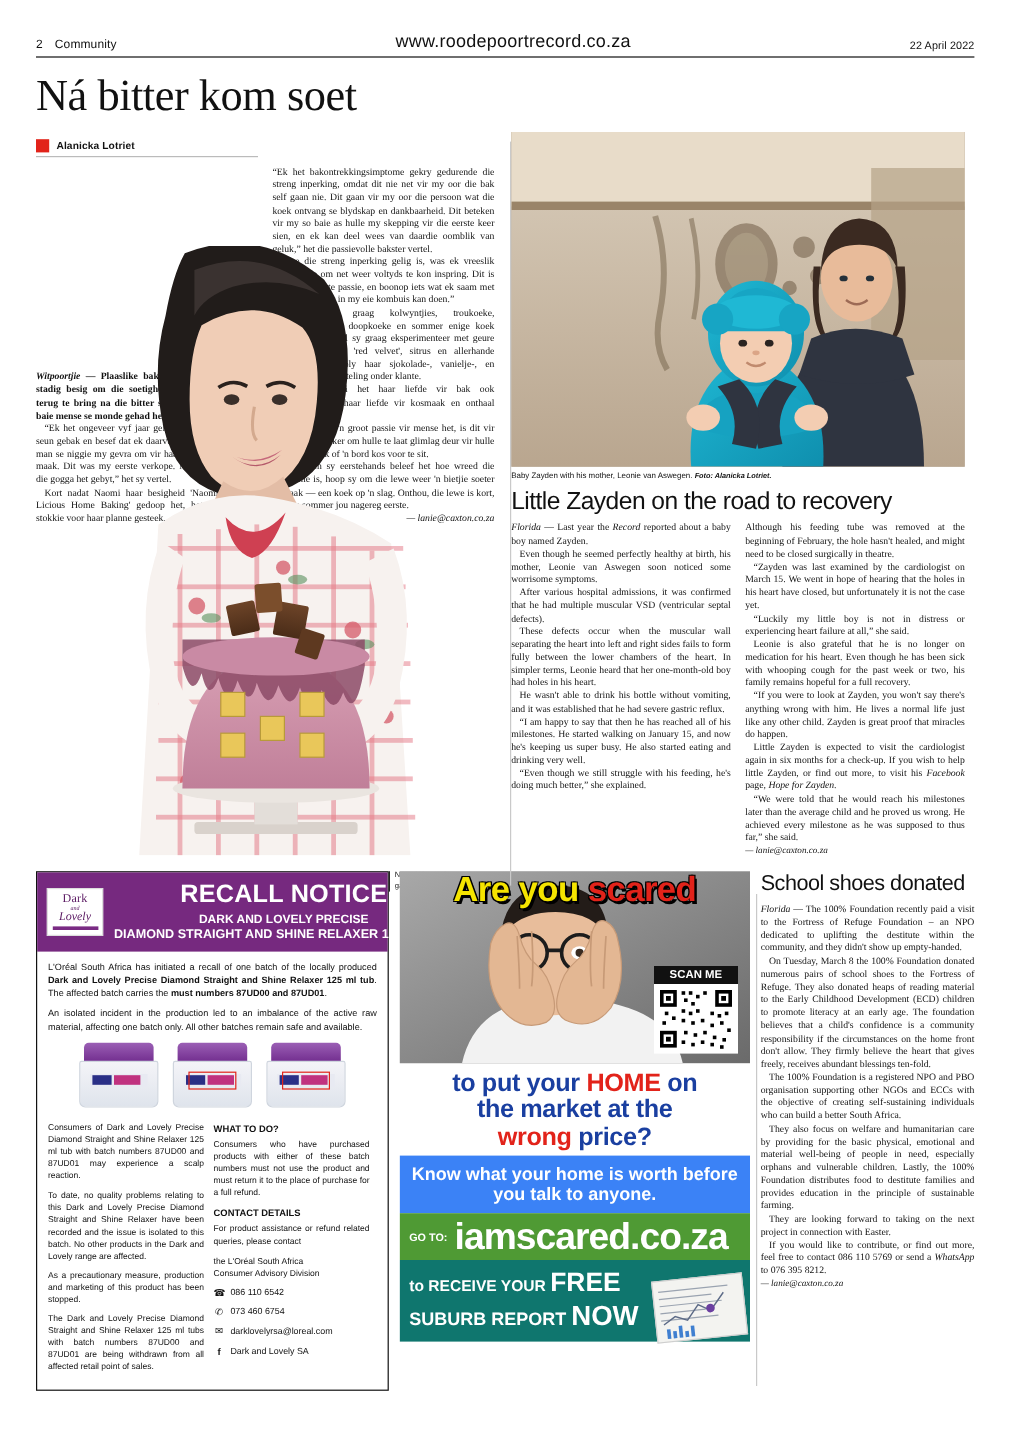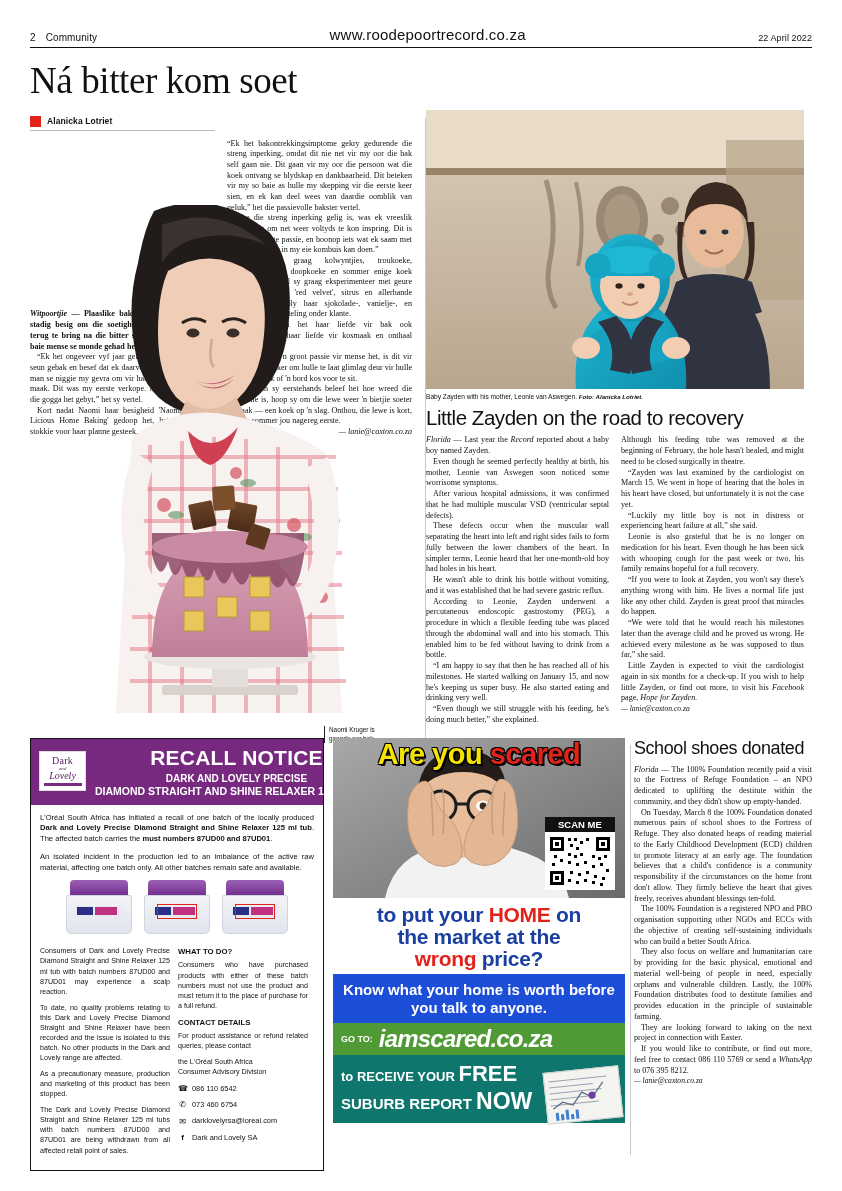--- a/index.html
+++ b/index.html
@@ -154,26 +154,26 @@
   .sa-title .y { color:#f5e400; }
   .sa-title .r { color:#e2231a; }
   .qr-box { position:absolute; right:10px; bottom:8px; width:70px; z-index:6; }
   .qr-label { background:#111; color:#fff; font-family:"Liberation Sans", sans-serif;
               font-weight:bold; font-size:9.5px; text-align:center; padding:2px 0; }
   .qr-img { width:70px; height:58px; background:#fff; padding:3px; }
   .sa-line1 { background:#fff; color:#1a3fa0; font-family:"Liberation Sans", sans-serif;
               font-weight:bold; font-size:21px; line-height:1.06; text-align:center; padding:6px 4px 4px 4px;
               letter-spacing:-.3px; }
   .sa-line1 .red { color:#e2231a; }
-  .sa-line2 { background:#1d4ed8; color:#fff; font-family:"Liberation Sans", sans-serif;
+  .sa-line2 { background:#3b82f6; color:#fff; font-family:"Liberation Sans", sans-serif;
               font-weight:bold; font-size:15px; line-height:1.15; text-align:center; padding:7px 6px; }
   .sa-line3 { background:#4f9a34; color:#fff; font-family:"Liberation Sans", sans-serif;
               display:flex; align-items:center; gap:6px; padding:4px 8px; }
   .sa-line3 .goto { font-size:9px; font-weight:bold; }
-  .sa-line3 .dom  { font-size:24px; font-weight:bold; letter-spacing:-.8px; line-height:1;font-style:italic; }
+  .sa-line3 .dom  { font-size:31px; font-weight:bold; letter-spacing:-.8px; line-height:1; }
   .sa-line4 { background:#0f766e; color:#fff; font-family:"Liberation Sans", sans-serif;
               position:relative; padding:6px 8px 8px 8px; min-height:56px; }
   .sa-line4 .l41 { font-size:13px; font-weight:bold; }
   .sa-line4 .l41 .big { font-size:22px; }
   .sa-line4 .l42 { font-size:15px; font-weight:bold; margin-top:1px; }
   .sa-line4 .l42 .big { font-size:23px; }
   .report-img { position:absolute; right:4px; bottom:2px; width:76px; height:52px;
                 background:#f3f3f0; border:1px solid #cfcfcf; transform:rotate(-6deg); overflow:hidden; }
   .report-img .rl { position:absolute; left:4px; height:1.4px; background:#9aa3b0; }
 
@@ -308,34 +308,33 @@
 
       <div class="zayden-cols">
         <div class="zcol">
           <p class="first">
             <i>Florida</i><span> — </span><span>Last year the </span><i>Record</i><span> reported about a baby boy named Zayden.</span>
           </p>
           <p>Even though he seemed perfectly healthy at birth, his mother, Leonie van Aswegen soon noticed some worrisome symptoms.</p>
           <p>After various hospital admissions, it was confirmed that he had multiple muscular VSD (ventricular septal defects).</p>
           <p>These defects occur when the muscular wall separating the heart into left and right sides fails to form fully between the lower chambers of the heart. In simpler terms, Leonie heard that her one-month-old boy had holes in his heart.</p>
           <p>He wasn't able to drink his bottle without vomiting, and it was established that he had severe gastric reflux.</p>
-          <p>According to Leonie, Zayden underwent a percutaneous endoscopic gastrostomy (PEG), a procedure in which a flexible feeding tube was placed through the abdominal wall and into his stomach. This enabled him to be fed without having to drink from a bottle.</p>
           <p>“I am happy to say that then he has reached all of his milestones. He started walking on January 15, and now he's keeping us super busy. He also started eating and drinking very well.</p>
           <p>“Even though we still struggle with his feeding, he's doing much better,” she explained.</p>
         </div>
         <div class="zcol">
           <p class="first">Although his feeding tube was removed at the beginning of February, the hole hasn't healed, and might need to be closed surgically in theatre.</p>
           <p>“Zayden was last examined by the cardiologist on March 15. We went in hope of hearing that the holes in his heart have closed, but unfortunately it is not the case yet.</p>
           <p>“Luckily my little boy is not in distress or experiencing heart failure at all,” she said.</p>
           <p>Leonie is also grateful that he is no longer on medication for his heart. Even though he has been sick with whooping cough for the past week or two, his family remains hopeful for a full recovery.</p>
           <p>“If you were to look at Zayden, you won't say there's anything wrong with him. He lives a normal life just like any other child. Zayden is great proof that miracles do happen.</p>
-          <p>“We were told that he would reach his milestones later than the average child and he proved us wrong. He achieved every milestone as he was supposed to thus far,” she said.</p>
           <p>
             <span>Little Zayden is expected to visit the cardiologist again in six months for a check-up. If you wish to help little Zayden, or find out more, to visit his </span><i>Facebook</i><span> page, </span><i>Hope for Zayden.</i>
           </p>
+          <p>“We were told that he would reach his milestones later than the average child and he proved us wrong. He achieved every milestone as he was supposed to thus far,” she said.</p>
           <p class="dash-sig">— lanie@caxton.co.za</p>
         </div>
       </div>
     </div>
   </div>
 
   <div class="baker-photo">
     <svg width="346" height="508" viewBox="0 0 346 508">
       <defs>
         <linearGradient id="cakeG" x1="0" y1="0" x2="0" y2="1">

